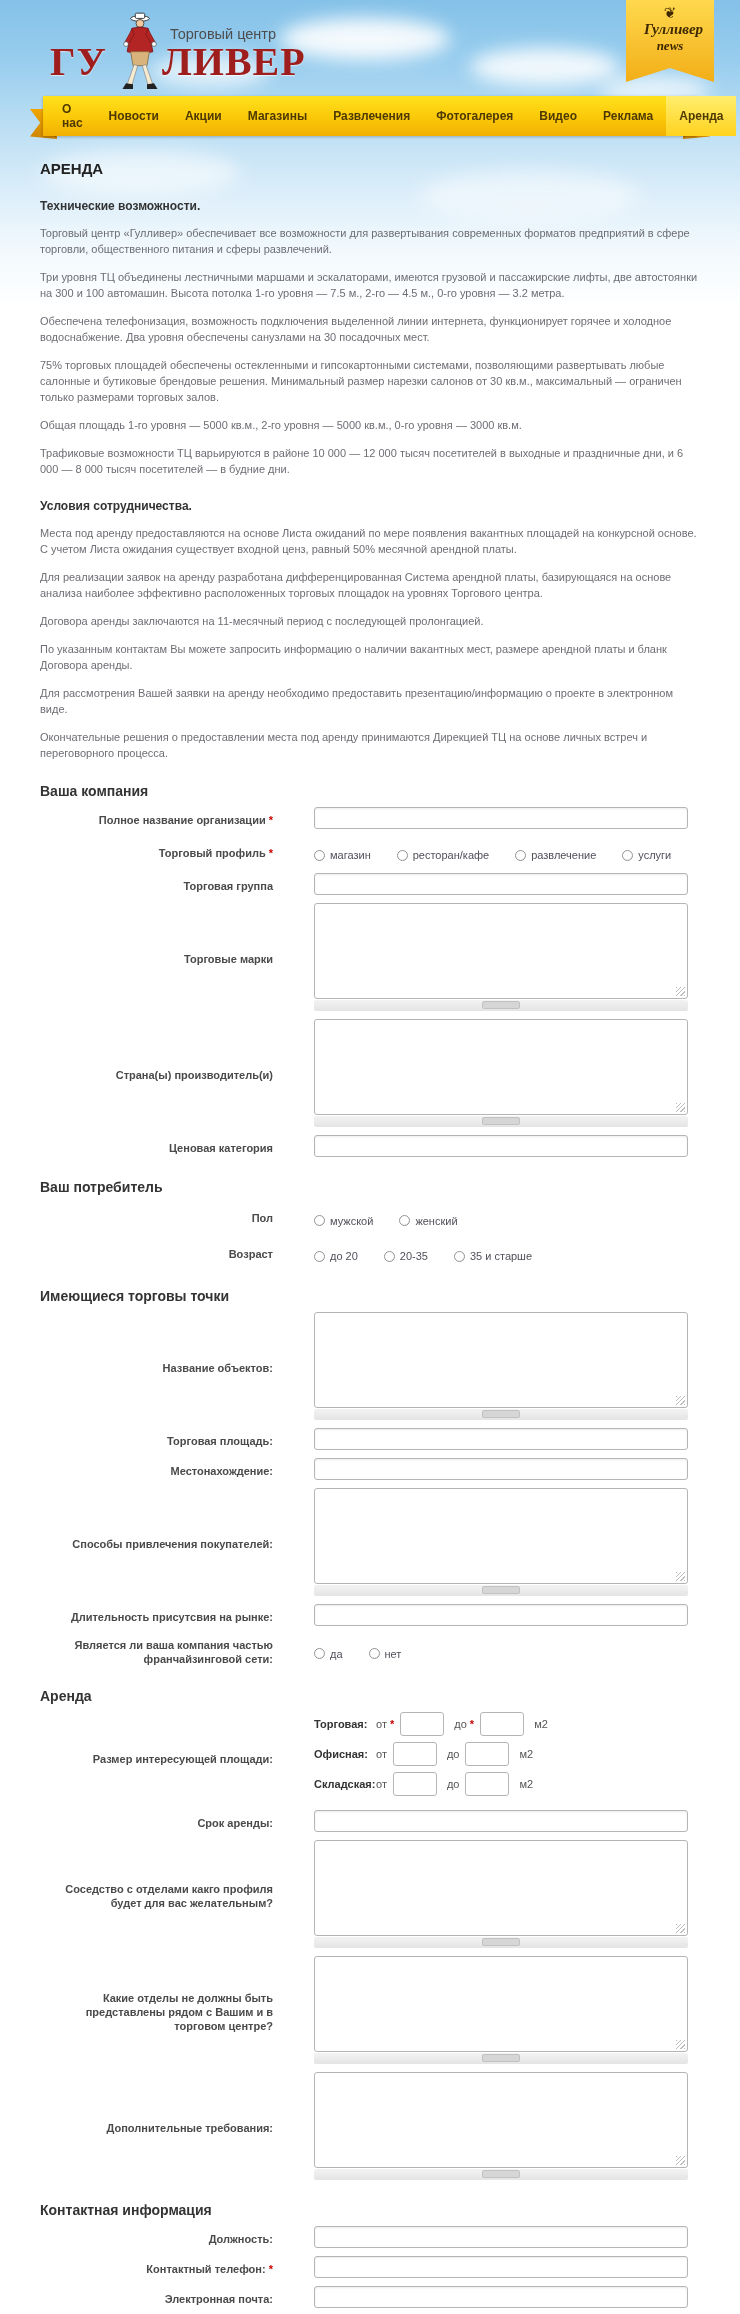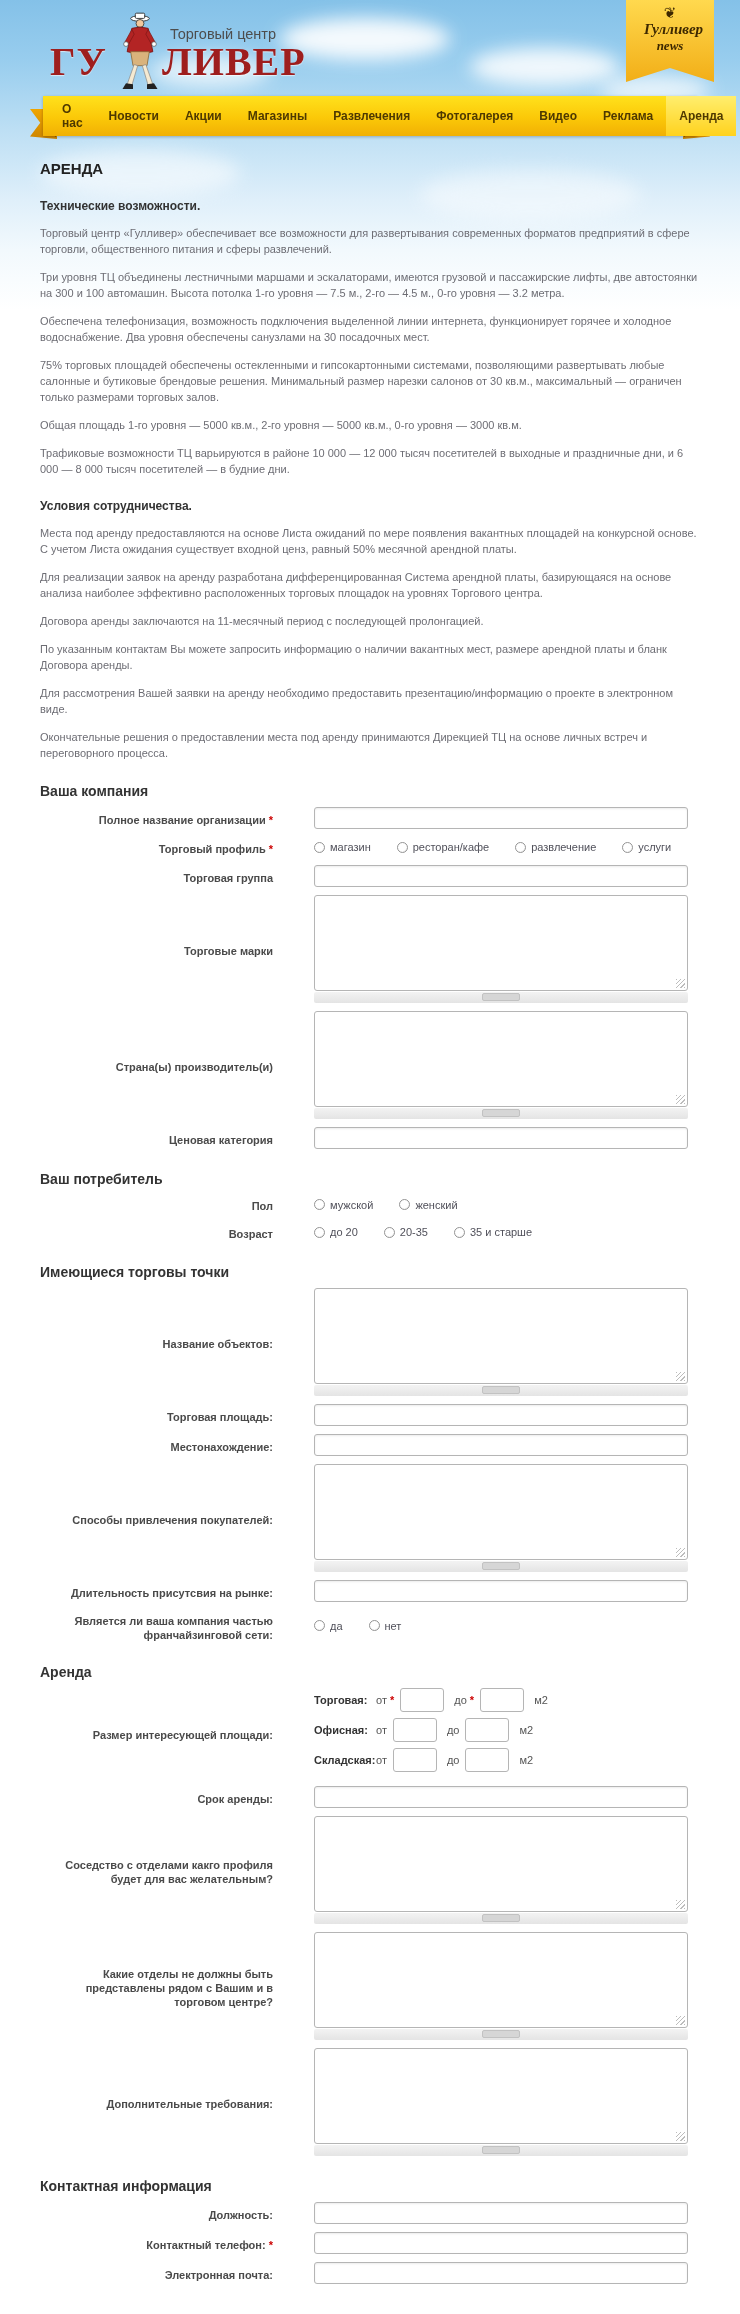--- a/index.html
+++ b/index.html
@@ -37,21 +37,21 @@
   .page-title{margin-top:30px;font-size:15px;font-weight:bold;color:#222;}
   .sub-heading{margin-top:22px;font-size:12px;font-weight:bold;color:#333;}
   .para{margin:12px 0 0;font-size:11px;line-height:16px;color:#6d6d74;}
   
   .form-heading{margin:22px 0 2px;font-size:14px;font-weight:bold;color:#333;}
   .form-row{display:flex;margin-top:8px;align-items:center;gap:29px;}
   .form-label{width:245px;padding-right:12px;text-align:right;font-size:11px;font-weight:bold;color:#4a4a4a;line-height:14px;padding-top:4px;box-sizing:border-box;}
   .req{color:#cc0000;font-weight:bold;}
   .form-control{flex:1;}
   .text-input{width:374px;height:22px;border:1px solid #b5b5b5;border-radius:3px;box-shadow:inset 0 1px 2px rgba(0,0,0,.08);padding:0 5px;box-sizing:border-box;font-family:inherit;font-size:11px;}
-  .radio-opt{display:inline-flex;align-items:center;margin-right:26px;margin-top:4px;cursor:pointer;}
+  .radio-opt{display:inline-flex;align-items:center;margin-right:26px;margin-top:12px;cursor:pointer;}
   .radio{width:11px;height:11px;border:1px solid #949494;border-radius:50%;background:radial-gradient(circle at 35% 30%,#fff 60%,#ddd);display:inline-block;margin-right:5px;box-sizing:border-box;}
   .radio-text{font-size:11px;color:#50505a;}
   .ta-wrap{width:374px;position:relative;}
   .textarea{display:block;width:374px;height:96px;border:1px solid #b5b5b5;border-radius:3px;box-sizing:border-box;resize:none;font-family:inherit;font-size:11px;padding:3px 5px;}
   .grip{position:absolute;right:3px;bottom:15px;width:9px;height:9px;background:repeating-linear-gradient(135deg,#bdbdbd 0 1px,transparent 1px 3px);}
   .hscroll{margin-top:1px;height:11px;background:linear-gradient(180deg,#f3f3f3,#e4e4e4);border-radius:2px;position:relative;}
   .hthumb{position:absolute;left:50%;margin-left:-19px;top:1.5px;width:38px;height:8px;background:#d6d6d6;border:1px solid #c2c2c2;border-radius:2px;box-sizing:border-box;}
   .size-line{display:flex;align-items:center;margin-bottom:6px;font-size:11px;color:#555;}
   .size-name{width:62px;font-weight:bold;color:#333;}
   .size-small{margin-right:6px;}

